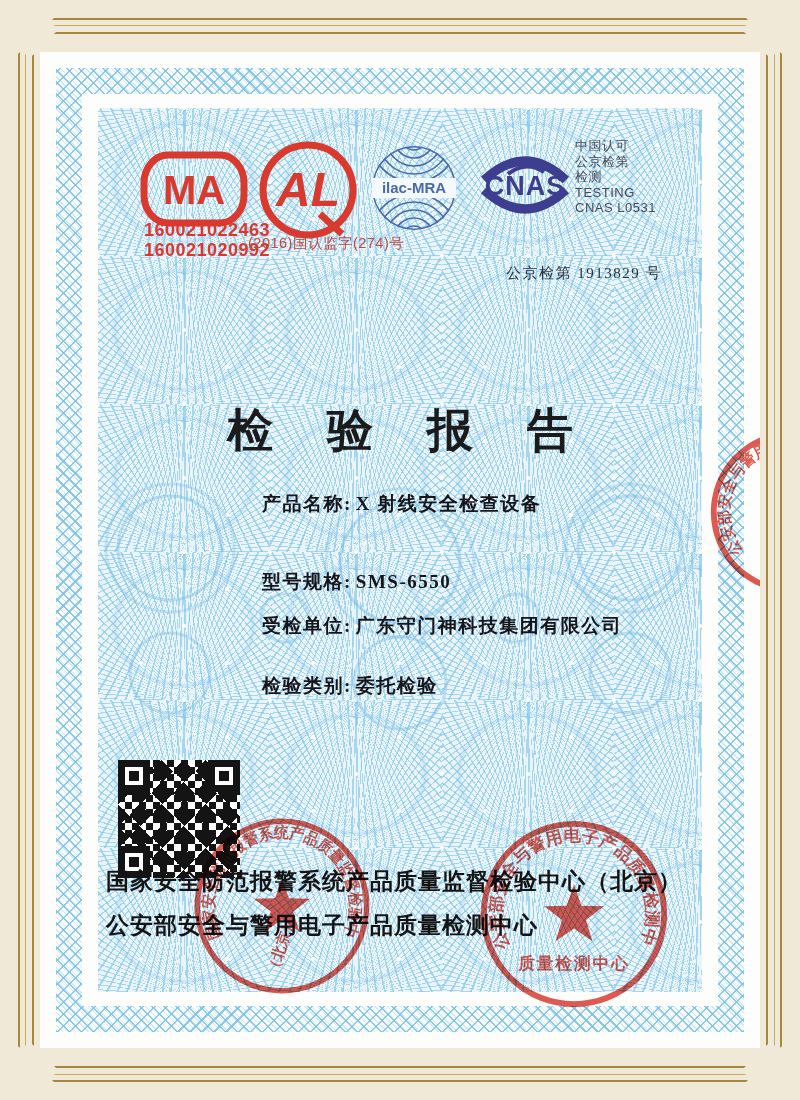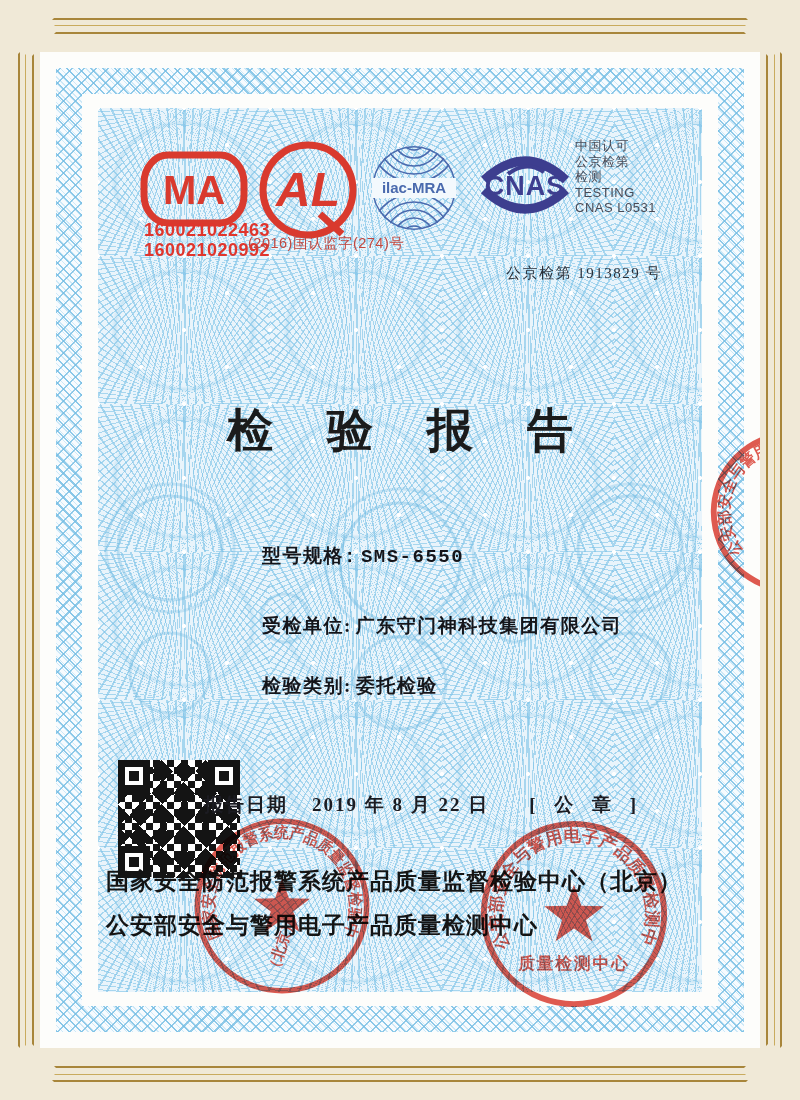--- a/index.html
+++ b/index.html
@@ -56,21 +56,21 @@
   
   .caption{left:477px;top:30px;font-size:13px;line-height:15.5px;color:#4a4a55;letter-spacing:.5px;}
   .licnums{left:46px;top:112px;color:#e0352c;font-weight:bold;font-size:18px;line-height:20px;letter-spacing:.5px;}
   .accred{left:150px;top:126px;color:#c2473f;font-weight:normal;font-size:14.5px;letter-spacing:.5px;}
   .reportno{left:408px;top:156px;color:#2a2f38;font-size:15px;letter-spacing:1.5px;}
 
   .title{left:0;right:0;top:260px;text-align:center;font-size:46px;font-weight:700;color:#1b1b1b;
          letter-spacing:54px;text-indent:54px;margin-top:32px;}
 
   .field{left:164px;font-size:19px;font-weight:600;color:#15151a;letter-spacing:1.5px;white-space:nowrap;}
-  .f1{top:383px;} .f2{top:435px;font-family:Liberation Mono, monospace;} .f3{top:505px;} .f4{top:565px;}
+  .f1{top:383px;} .f2{top:461px;} .f3{top:505px;} .f4{top:565px;}
   .field .val{margin-left:4px;}
 
   
   .qr{left:20px;top:652px;width:122px;height:118px;background:
       repeating-conic-gradient(from 45deg,#141414 0% 25%, rgba(0,0,0,0) 0% 50%),
       repeating-conic-gradient(#141414 0% 25%, #ffffff 0% 50%);
       background-size:22px 22px,14px 14px;}
   .finder{position:absolute;width:18px;height:18px;border:7px solid #141414;background:#fff;}
   .finder::after{content:"";display:block;width:10px;height:10px;margin:4px;background:#141414;}
   .ftl{left:0;top:0;} .ftr{right:0;top:0;} .fbl{left:0;bottom:0;}
@@ -156,39 +156,39 @@
         <div>160021022463</div>
         <div>160021020992</div>
       </div>
 
       <div class="abs sans accred">(2016)国认监字(274)号</div>
 
       <div class="abs reportno">公京检第 1913829 号</div>
 
       <div class="abs title">检验报告</div>
 
+      <div class="abs field f1">
+        <span>产品名称:</span><span class="val">X 射线安全检查设备</span>
+      </div>
       <div class="abs field f2">
         <span>型号规格:</span><span class="val">SMS-6550</span>
       </div>
       <div class="abs field f4">
         <span>检验类别:</span><span class="val">委托检验</span>
       </div>
       <div class="abs field f3">
         <span>受检单位:</span><span class="val">广东守门神科技集团有限公司</span>
       </div>
 
       <div class="abs qr">
         <div class="finder ftl"></div>
         <div class="finder ftr"></div>
         <div class="finder fbl"></div>
       </div>
 
-      <div class="abs dateline">
-        <span>报告日期</span><span class="dval">2019 年 8 月 22 日</span><span class="sealnote">[ 公 章 ]</span>
-      </div>
 
       <div class="abs org org1">国家安全防范报警系统产品质量监督检验中心（北京）</div>
       <div class="abs org org2">公安部安全与警用电子产品质量检测中心</div>
 
       <svg class="abs stamp stampL" width="184" height="184" viewBox="0 0 200 200">
         <defs>
             <path id="arcL" d="M 35 135 A 74 74 0 1 1 165 135" fill="none"></path>
           </defs>
         <circle cx="100" cy="100" r="92" fill="none" stroke="#d9362a" stroke-width="6"></circle>
         <text font-size="17" fill="#d9362a" font-weight="bold">

